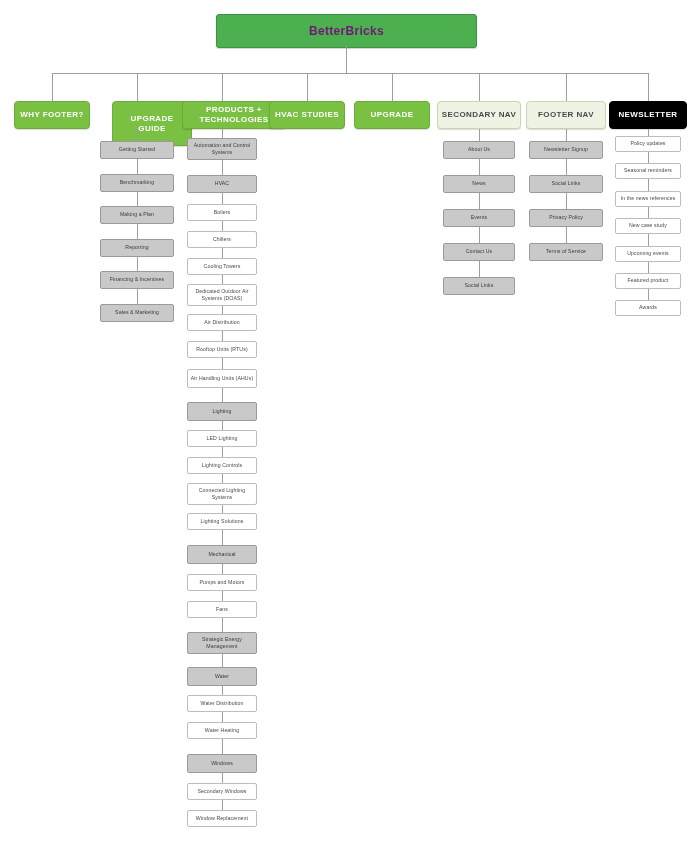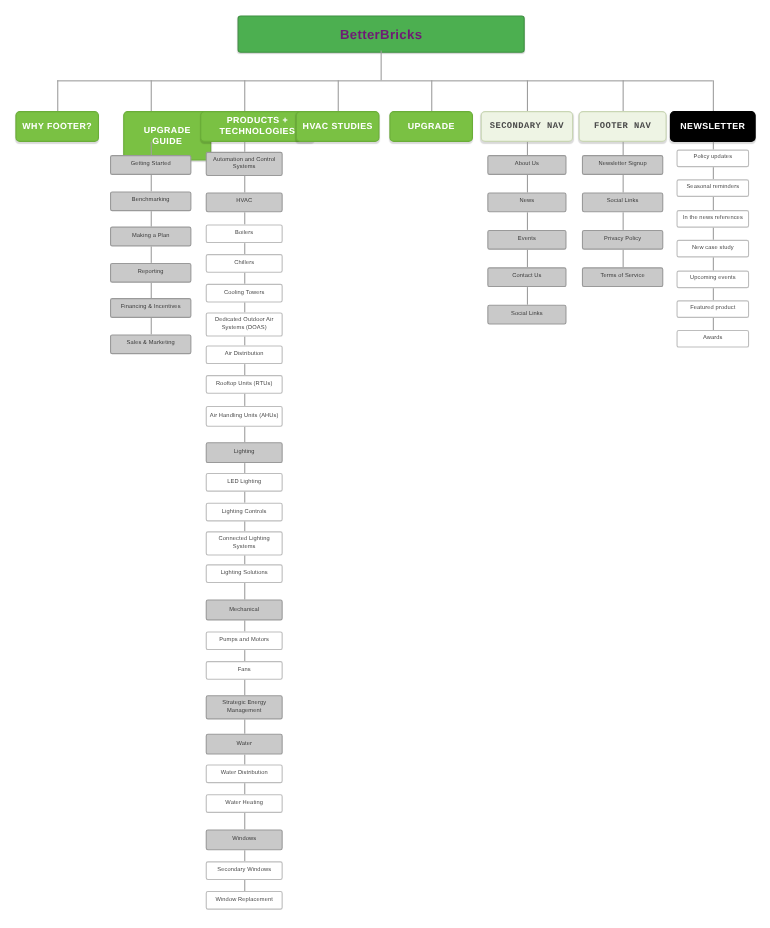--- a/index.html
+++ b/index.html
@@ -39,21 +39,21 @@
     text-align:center;
     font-weight:bold;
     font-size:8px;
     letter-spacing:.4px;
     line-height:1.25;
     padding:2px 3px;
     box-sizing:border-box;
     box-shadow:0 1px 1px rgba(0,0,0,.15);
   }
   .l1.green{background:#7ac143;border:1px solid #6aad38;color:#ffffff;}
-  .l1.pale{background:#eef4e4;border:1px solid #c9d6b4;color:#4a4a4a;font-family:Liberation Mono, monospace;}
+  .l1.pale{background:#eef4e4;border:1px solid #c9d6b4;color:#4a4a4a;}
   .l1.dark{background:#000000;border:1px solid #000000;color:#ffffff;}
 
   
   .node{
     position:absolute;
     box-sizing:border-box;
     display:flex;align-items:center;justify-content:center;
     text-align:center;
     font-size:5.2px;
     line-height:1.35;

